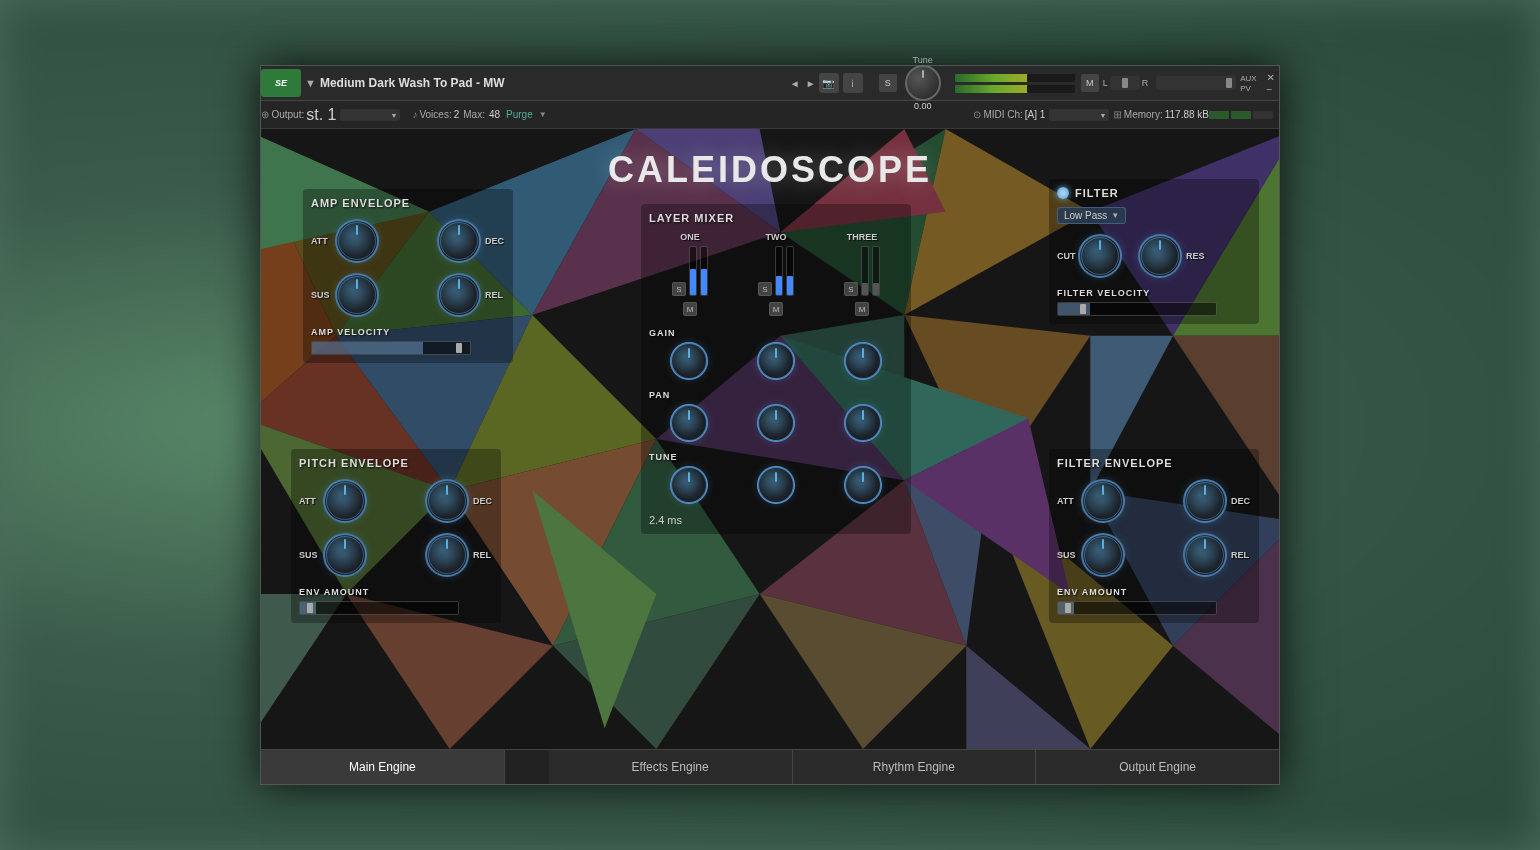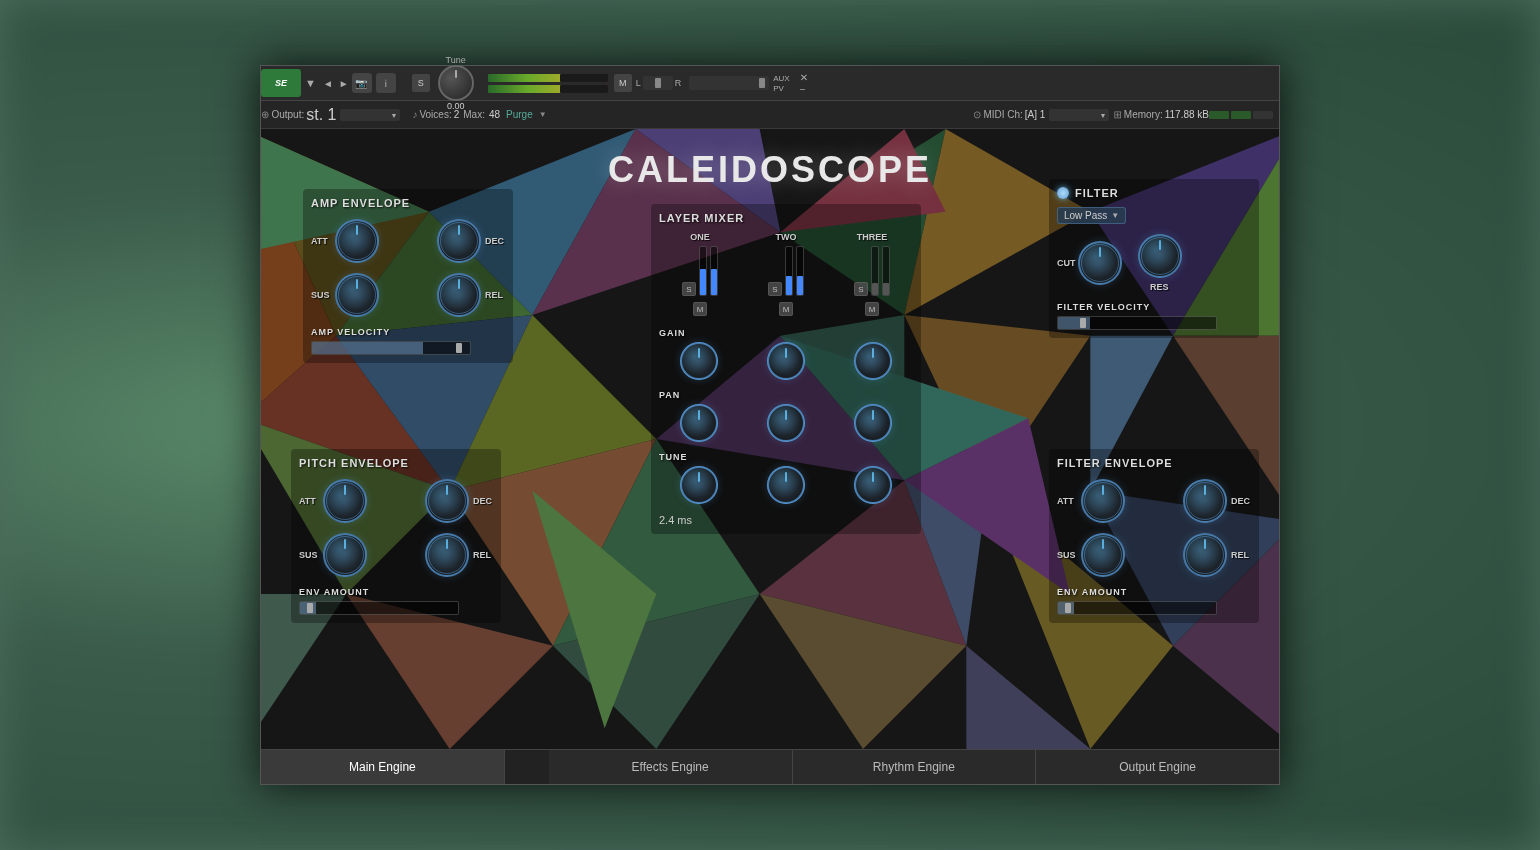--- a/index.html
+++ b/index.html
@@ -360,20 +360,21 @@
 
 <div class="bg-blur"></div>
 
 <div class="plugin-window">
 
   <div class="plugin-header-row1">
     <div class="logo-box">
       <span>SE</span>
     </div>
     <span style="color:#aaa;font-size:11px;margin:0 4px;">▼</span>
+    <span style="color:#ddd;font-size:12px;font-weight:bold;flex:1;">Medium Dark Wash To Pad - MW</span>
     <span style="color:#aaa;font-size:10px;margin:0 3px;cursor:pointer;">◄</span>
     <span style="color:#aaa;font-size:10px;margin:0 3px;cursor:pointer;">►</span>
     <div class="camera-icon">📷</div>
     <div class="info-icon" style="margin-left:4px;">ℹ</div>
     <span style="margin:0 8px;"></span>
     <div class="s-m-btn">S</div>
 
     <div style="display:flex;flex-direction:column;align-items:center;margin:0 8px;">
       <span style="color:#aaa;font-size:9px;">Tune</span>
       <div class="knob-large"></div>
@@ -522,21 +523,21 @@
       </div>
       <div style="margin-top:10px;">
         <div class="section-label" style="font-size:9px;margin-bottom:4px;">AMP VELOCITY</div>
         <div class="velocity-slider" style="width:160px;">
           <div class="velocity-slider-fill" style="width:70%;"></div>
           <div class="velocity-handle"></div>
         </div>
       </div>
     </div>
 
-    <div class="panel" style="top:75px;left:390px;width:270px;">
+    <div class="panel" style="top:75px;left:380px;width:270px;">
       <div class="section-label">LAYER MIXER</div>
       <div class="mixer-cols" style="margin-top:8px;">
 
         <div class="mixer-col">
           <div class="mixer-col-label">ONE</div>
           <div style="display:flex;gap:3px;height:50px;align-items:flex-end;">
             <div class="sm-btn">S</div>
             <div style="width:8px;height:50px;background:rgba(0,0,0,0.5);border:1px solid rgba(255,255,255,0.2);border-radius:2px;position:relative;">
               <div style="position:absolute;bottom:0;left:0;width:100%;height:55%;background:#4488ff;border-radius:1px;"></div>
             </div>
@@ -621,21 +622,21 @@
         <div style="display:inline-flex;align-items:center;background:rgba(40,60,80,0.9);border:1px solid rgba(100,150,200,0.4);border-radius:3px;padding:2px 6px;cursor:pointer;">
           <span style="color:#ccc;font-size:10px;">Low Pass</span>
           <span style="color:#aaa;font-size:8px;margin-left:4px;">▼</span>
         </div>
       </div>
       <div style="display:flex;align-items:center;gap:16px;margin-top:10px;">
         <div style="display:flex;align-items:center;gap:1px;">
           <span class="knob-label">CUT</span>
           <div class="knob"></div>
         </div>
-        <div style="display:flex;align-items:center;gap:4px;flex-direction:column;">
+        <div style="display:flex;align-items:center;gap:4px;">
           <div class="knob"></div>
           <span class="knob-label">RES</span>
         </div>
       </div>
       <div style="margin-top:10px;">
         <div class="section-label" style="font-size:9px;margin-bottom:4px;">FILTER VELOCITY</div>
         <div class="velocity-slider" style="width:160px;">
           <div class="velocity-slider-fill" style="width:20%;"></div>
           <div class="velocity-handle" style="right:130px;"></div>
         </div>

